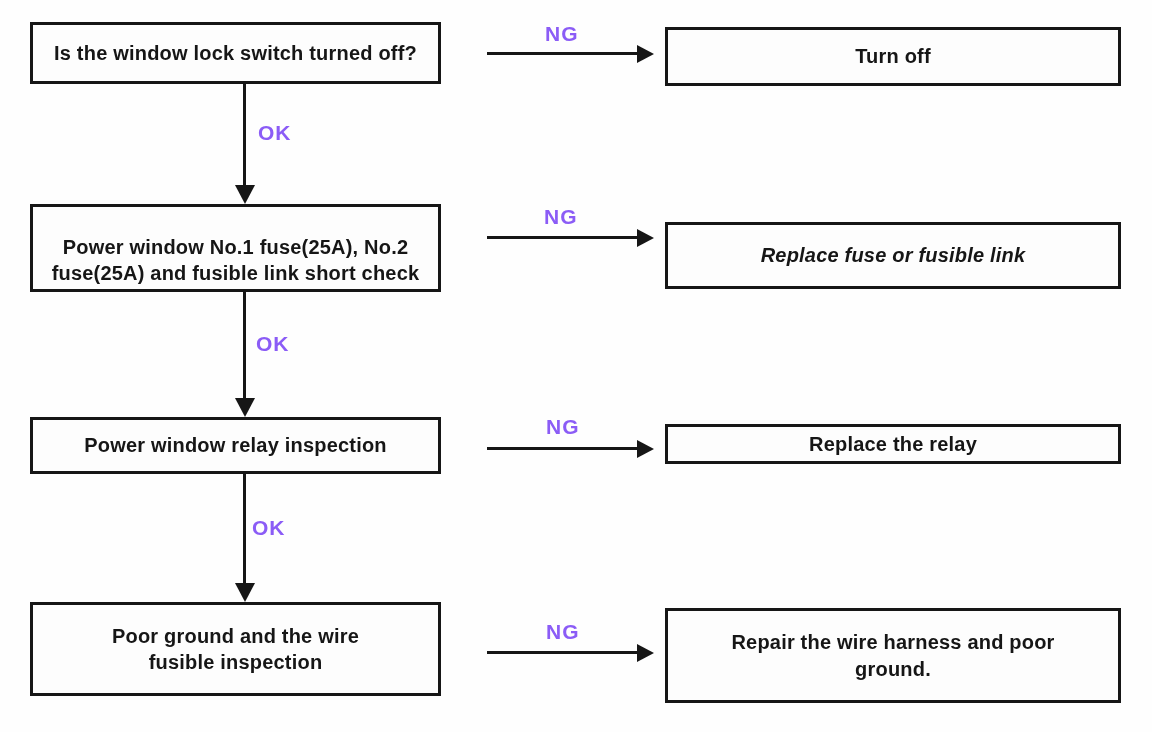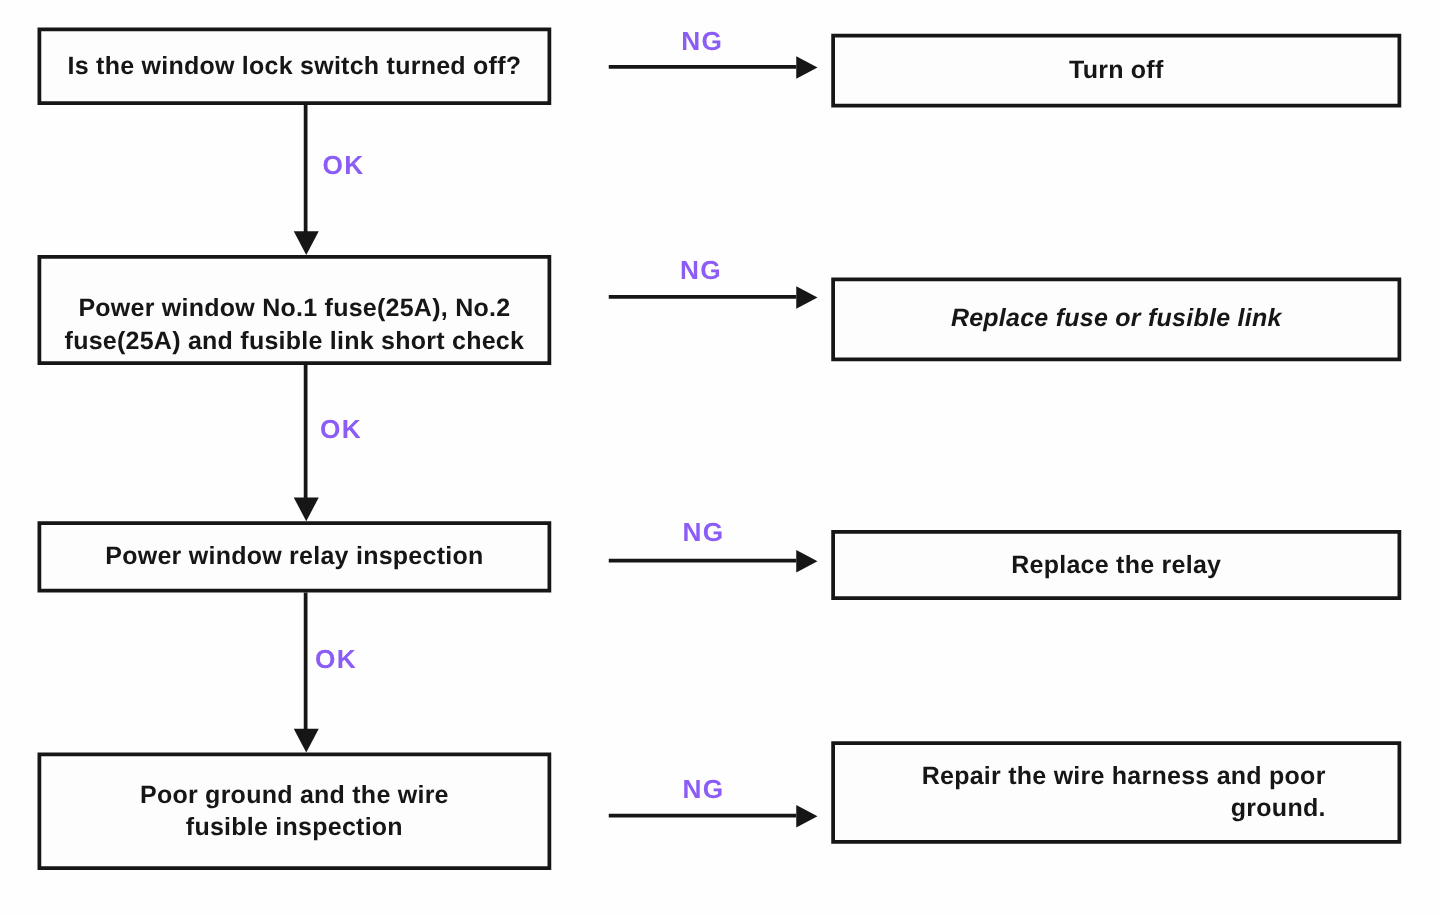--- a/index.html
+++ b/index.html
@@ -36,22 +36,22 @@
   .lbox { left: 30px; width: 411px; }
   #check-1 { top: 22px;  height: 62px; }
   #check-2 { top: 204px; height: 88px; }
   #check-3 { top: 417px; height: 57px; }
   #check-4 { top: 602px; height: 94px; }
 
   
   .rbox { left: 653px; width: 456px; margin-left: 12px; }
   #action-1 { top: 27px;  height: 59px; }
   #action-2 { top: 222px; height: 67px; font-style: italic; }
-  #action-3 { top: 424px; height: 56px; }
-  #action-4 { top: 593px; height: 82px; text-align: right; }
+  #action-3 { top: 424px; height: 40px; }
+  #action-4 { top: 608px; height: 95px; }
 
   
   .w400 { max-width: 400px; margin-top: 24px; }
   .w250 { max-width: 255px; }
   .w330 { max-width: 335px; }
 
   
   .hline {
     position: absolute;
     left: 487px;

